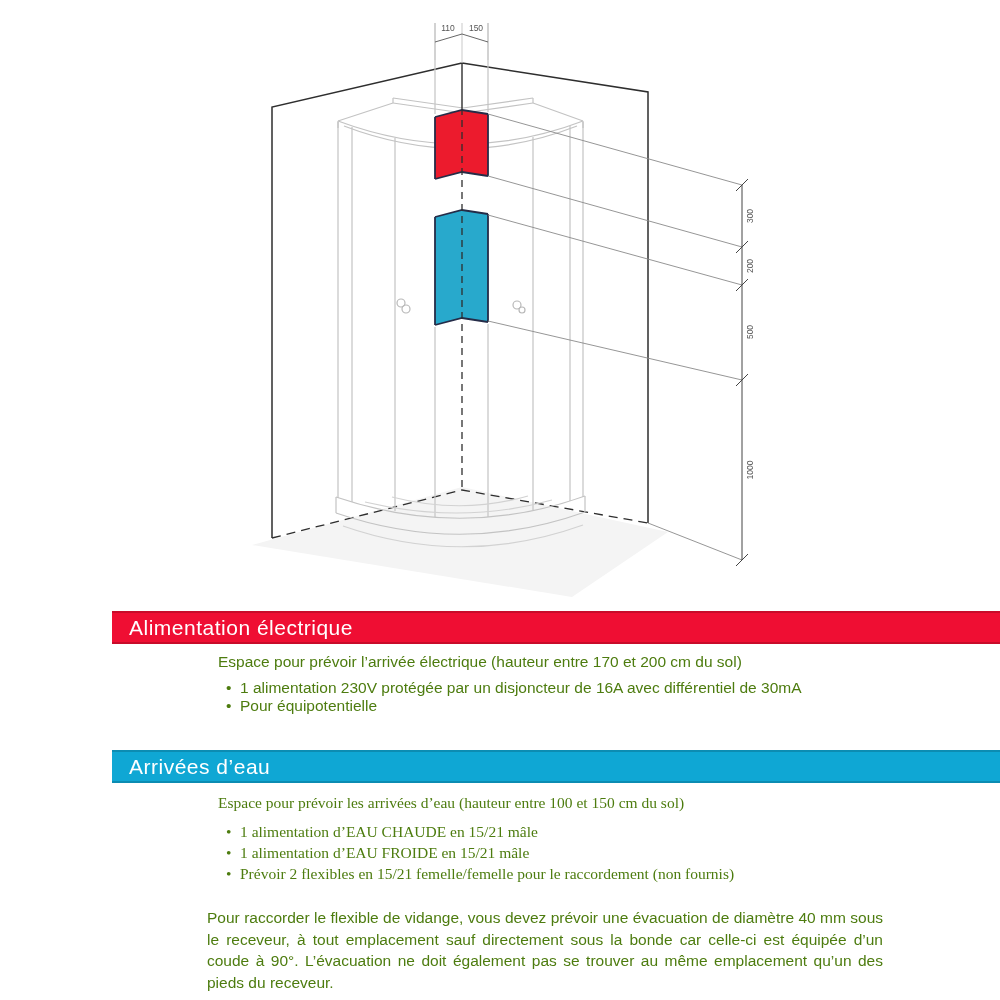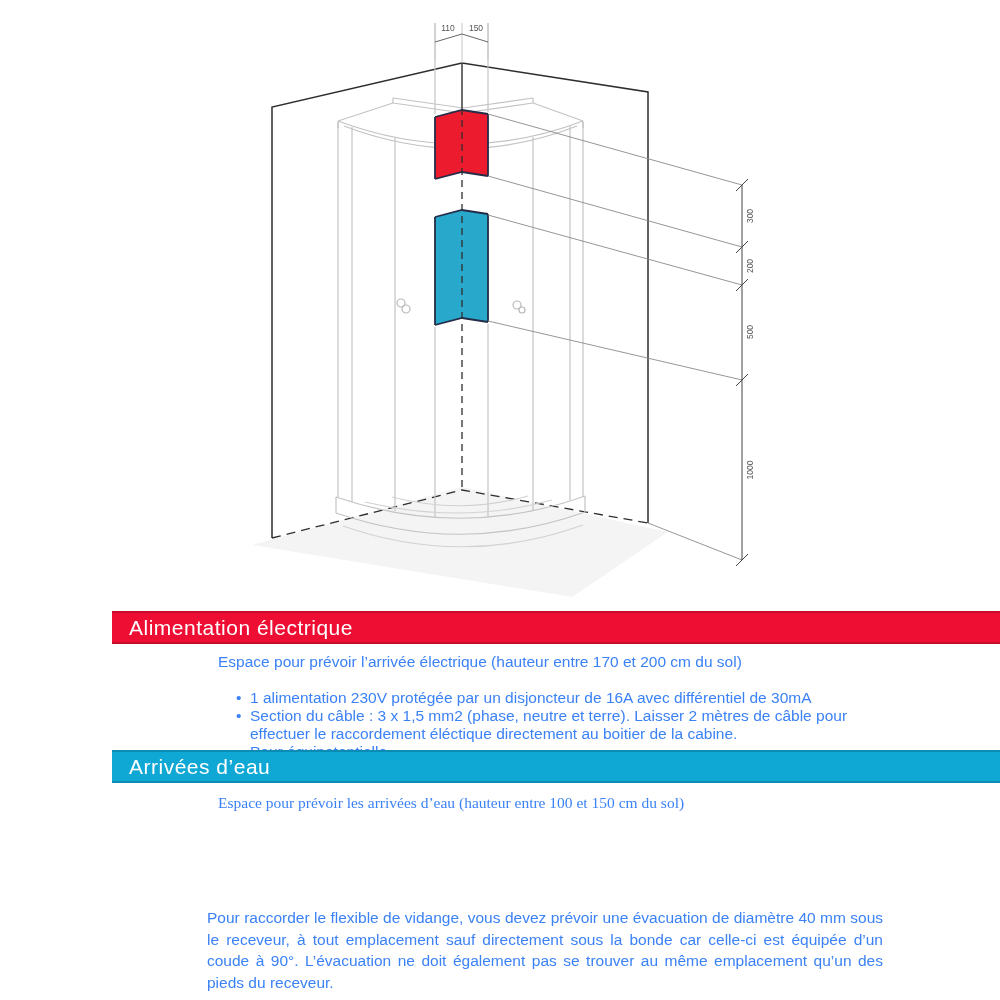--- a/index.html
+++ b/index.html
@@ -6,24 +6,24 @@
   .page{position:relative;width:1000px;height:1000px;background:#fff;overflow:hidden;
         font-family:"Liberation Sans", sans-serif;color:#3b3b3b;}
   .diagram{position:absolute;top:0;left:0;}
   .bar{position:absolute;left:112px;width:922px;height:33px;display:flex;align-items:center;
        border-top:2px solid rgba(0,0,0,.16);border-bottom:2px solid rgba(0,0,0,.16);
        box-sizing:border-box;}
   .bar span{color:#ffffff;font-size:21px;letter-spacing:.5px;padding-left:17px;font-weight:400;}
   .bar-electric{top:611px;}
   .bar-water{top:750px;}
   .bar-drain{top:868px;height:35px;}
-  .txtblock{position:absolute;left:218px;width:668px;font-size:15.5px;line-height:18px;color:#3b82f6;}
+  .txtblock{position:absolute;left:218px;width:668px;font-size:15.5px;line-height:18px;color:#4d7c0f;}
   .txtblock.water{line-height:21px;}
   .txtblock p{margin:0;}
-  .txtblock ul{margin:18px;padding:0;list-style:none;}
+  .txtblock ul{margin:8px;padding:0;list-style:none;}
   .txtblock li{position:relative;padding-left:14px;}
   .txtblock li::before{content:"\2022";position:absolute;left:0;top:0;}
   .block-electric{top:653px;}
   .block-water{top:792px;font-family:Liberation Serif, serif;}
   .block-drain{top:907px;left:207px;width:676px;text-align:justify;line-height:21.5px;}
 </style>
 </head>
 <body>
 
 <div class="page">
@@ -127,29 +127,33 @@
     </g>
   </svg>
 
   <div class="bar bar-electric" style="background-color: rgb(239, 14, 51);">
     <span>Alimentation électrique</span>
   </div>
   <div class="txtblock block-electric">
     <p>Espace pour prévoir l’arrivée électrique (hauteur entre 170 et 200 cm du sol)</p>
     <ul>
       <li>1 alimentation 230V protégée par un disjoncteur de 16A avec différentiel de 30mA</li>
-      <li>Section du câble : 3 x 1,5 mm2 (phase, neutre et terre). Laisser 2 mètres de câble pour effectuer le raccordement éléctique directement au boitier de la cabine.</li>
       <li>Pour équipotentielle</li>
     </ul>
   </div>
 
   <div class="bar bar-water" style="background-color: rgb(15, 167, 212);">
     <span>Arrivées d’eau</span>
   </div>
   <div class="txtblock water block-water">
     <p>Espace pour prévoir les arrivées d’eau (hauteur entre 100 et 150 cm du sol)</p>
+    <ul>
+      <li>1 alimentation d’EAU CHAUDE en 15/21 mâle</li>
+      <li>1 alimentation d’EAU FROIDE en 15/21 mâle</li>
+      <li>Prévoir 2 flexibles en 15/21 femelle/femelle pour le raccordement (non fournis)</li>
+    </ul>
   </div>
 
   <div class="txtblock block-drain">
     <p>Pour raccorder le flexible de vidange, vous devez prévoir une évacuation de diamètre 40 mm sous le receveur, à tout emplacement sauf directement sous la bonde car celle-ci est équipée d’un coude à 90°. L’évacuation ne doit également pas se trouver au même emplacement qu’un des pieds du receveur.</p>
   </div>
 
 </div>
 
 </body></html>

